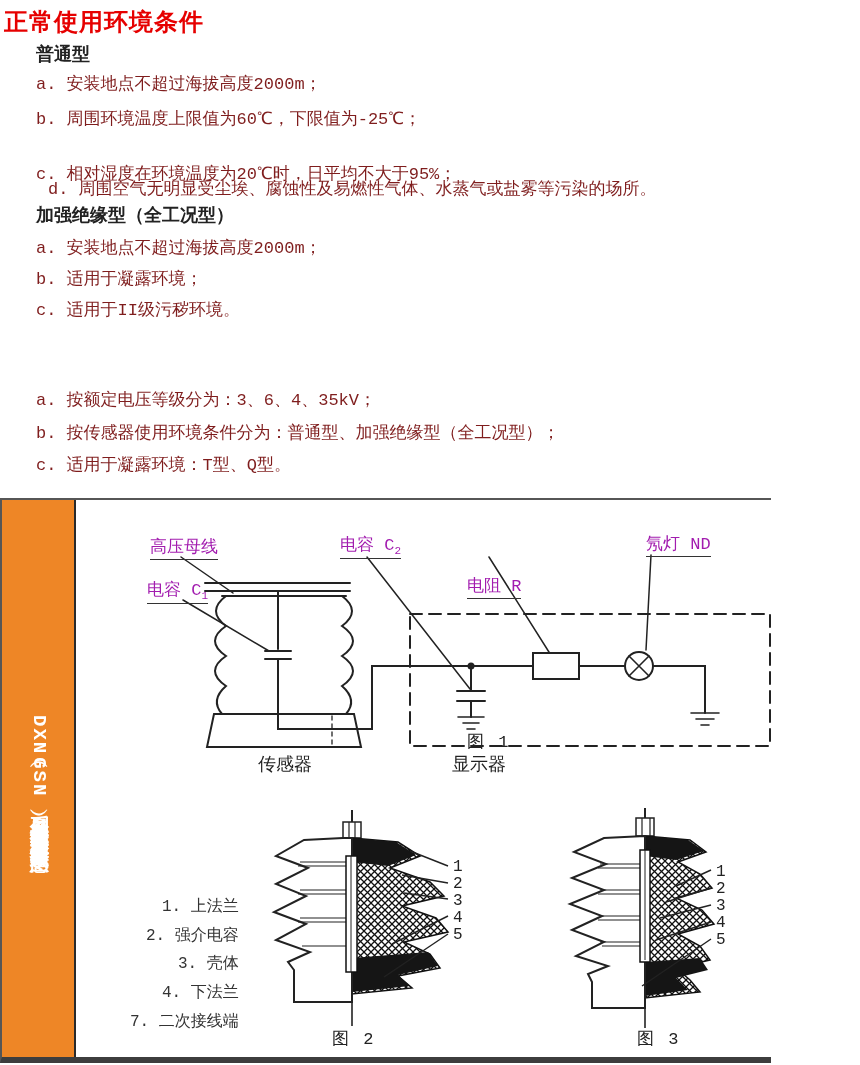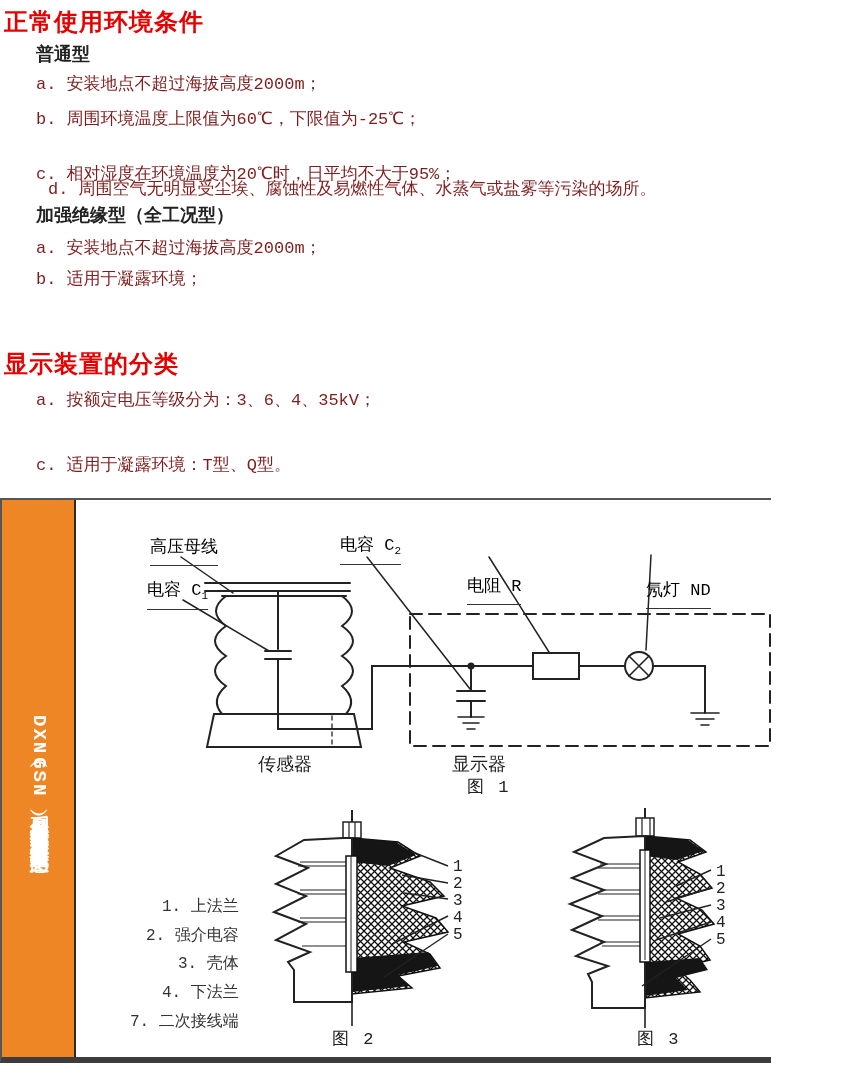--- a/index.html
+++ b/index.html
@@ -19,22 +19,22 @@
   .sidebar{
     position:absolute;left:0;top:0;height:100%;width:72px;background:#ee8626;
     border-right:2px solid #2a2a2a;box-sizing:content-box;
     display:flex;align-items:center;justify-content:center;
   }
   .sidebar-text{
     writing-mode:vertical-rl;color:#ffffff;font-size:19px;font-weight:bold;
     letter-spacing:2px;line-height:1;
   }
   .fig-svg{position:absolute;left:2px;top:500px;z-index:2;}
-  .dlabel{position:absolute;font-size:17px;color:#000000;z-index:3;
-    border-bottom:1.5px solid #333;padding-bottom:7px;}
+  .dlabel{position:absolute;font-size:17px;color:#a21caf;z-index:3;
+    border-bottom:1.5px solid #333;padding-bottom:1px;}
   .dlabel sub{font-size:11px;}
   .plain{position:absolute;font-size:18px;color:#222;z-index:3;}
   .caption{position:absolute;font-size:17px;color:#222;z-index:3;letter-spacing:2px;}
   .legend{position:absolute;left:130px;top:893px;z-index:3;font-size:16px;color:#333;line-height:28.7px;text-align:right;}
 </style>
 </head>
 <body>
 
 <div class="page">
 
@@ -44,24 +44,25 @@
 
   <div class="abs item" style="left:36px;top:72px;">a. 安装地点不超过海拔高度2000m；</div>
   <div class="abs item" style="left:36px;top:107px;">b. 周围环境温度上限值为60℃，下限值为-25℃；</div>
   <div class="abs item" style="left:36px;top:142px;margin-top:20px;">c. 相对湿度在环境温度为20℃时，日平均不大于95%；</div>
   <div class="abs item" style="left:36px;top:177px;margin-left:12px;">d. 周围空气无明显受尘埃、腐蚀性及易燃性气体、水蒸气或盐雾等污染的场所。</div>
 
   <div class="abs h-sub" style="left:36px;top:203px;">加强绝缘型（全工况型）</div>
 
   <div class="abs item" style="left:36px;top:236px;">a. 安装地点不超过海拔高度2000m；</div>
   <div class="abs item" style="left:36px;top:267px;">b. 适用于凝露环境；</div>
-
-  <div class="abs h-red" style="left:4px;top:348px;">显示装置的分类</div>
+  <div class="abs item" style="left:36px;top:298px;">c. 适用于II级污秽环境。</div>
+
 
   <div class="abs item" style="left:36px;top:388px;">a. 按额定电压等级分为：3、6、4、35kV；</div>
+  <div class="abs item" style="left:36px;top:421px;">b. 按传感器使用环境条件分为：普通型、加强绝缘型（全工况型）；</div>
   <div class="abs item" style="left:36px;top:453px;">c. 适用于凝露环境：T型、Q型。</div>
 
   <div class="diagram-box">
     <div class="sidebar">
       <span class="sidebar-text">DXN（GSN）系列显示装置的传感器和显示器外接导线示意图</span>
     </div>
   </div>
 
   <svg class="fig-svg" width="852" height="551" viewBox="2 500 852 551">
     <defs>
@@ -185,26 +186,26 @@
   </svg>
 
   <span class="dlabel" style="left:150px;top:535px;">高压母线</span>
 
   <span class="dlabel" style="left:147px;top:578px;"><span>电容 C</span><sub>1</sub></span>
 
   <span class="dlabel" style="left:340px;top:533px;"><span>电容 C</span><sub>2</sub></span>
 
   <span class="dlabel" style="left:467px;top:534px;margin-top:40px;">电阻 R</span>
 
-  <span class="dlabel" style="left:646px;top:532px;margin-top:46px;">氖灯 ND</span>
+  <span class="dlabel" style="left:646px;top:532px;">氖灯 ND</span>
 
   <span class="plain" style="left:258px;top:752px;">传感器</span>
   <span class="plain" style="left:452px;top:752px;">显示器</span>
 
-  <span class="caption" style="left:467px;top:775px;">图 1</span>
+  <span class="caption" style="left:467px;top:730px;">图 1</span>
 
   <div class="legend">
     <div>1. 上法兰</div>
     <div>2. 强介电容</div>
     <div>3. 壳体</div>
     <div>4. 下法兰</div>
     <div>7. 二次接线端</div>
   </div>
 
   <span class="caption" style="left:332px;top:1027px;">图 2</span>

